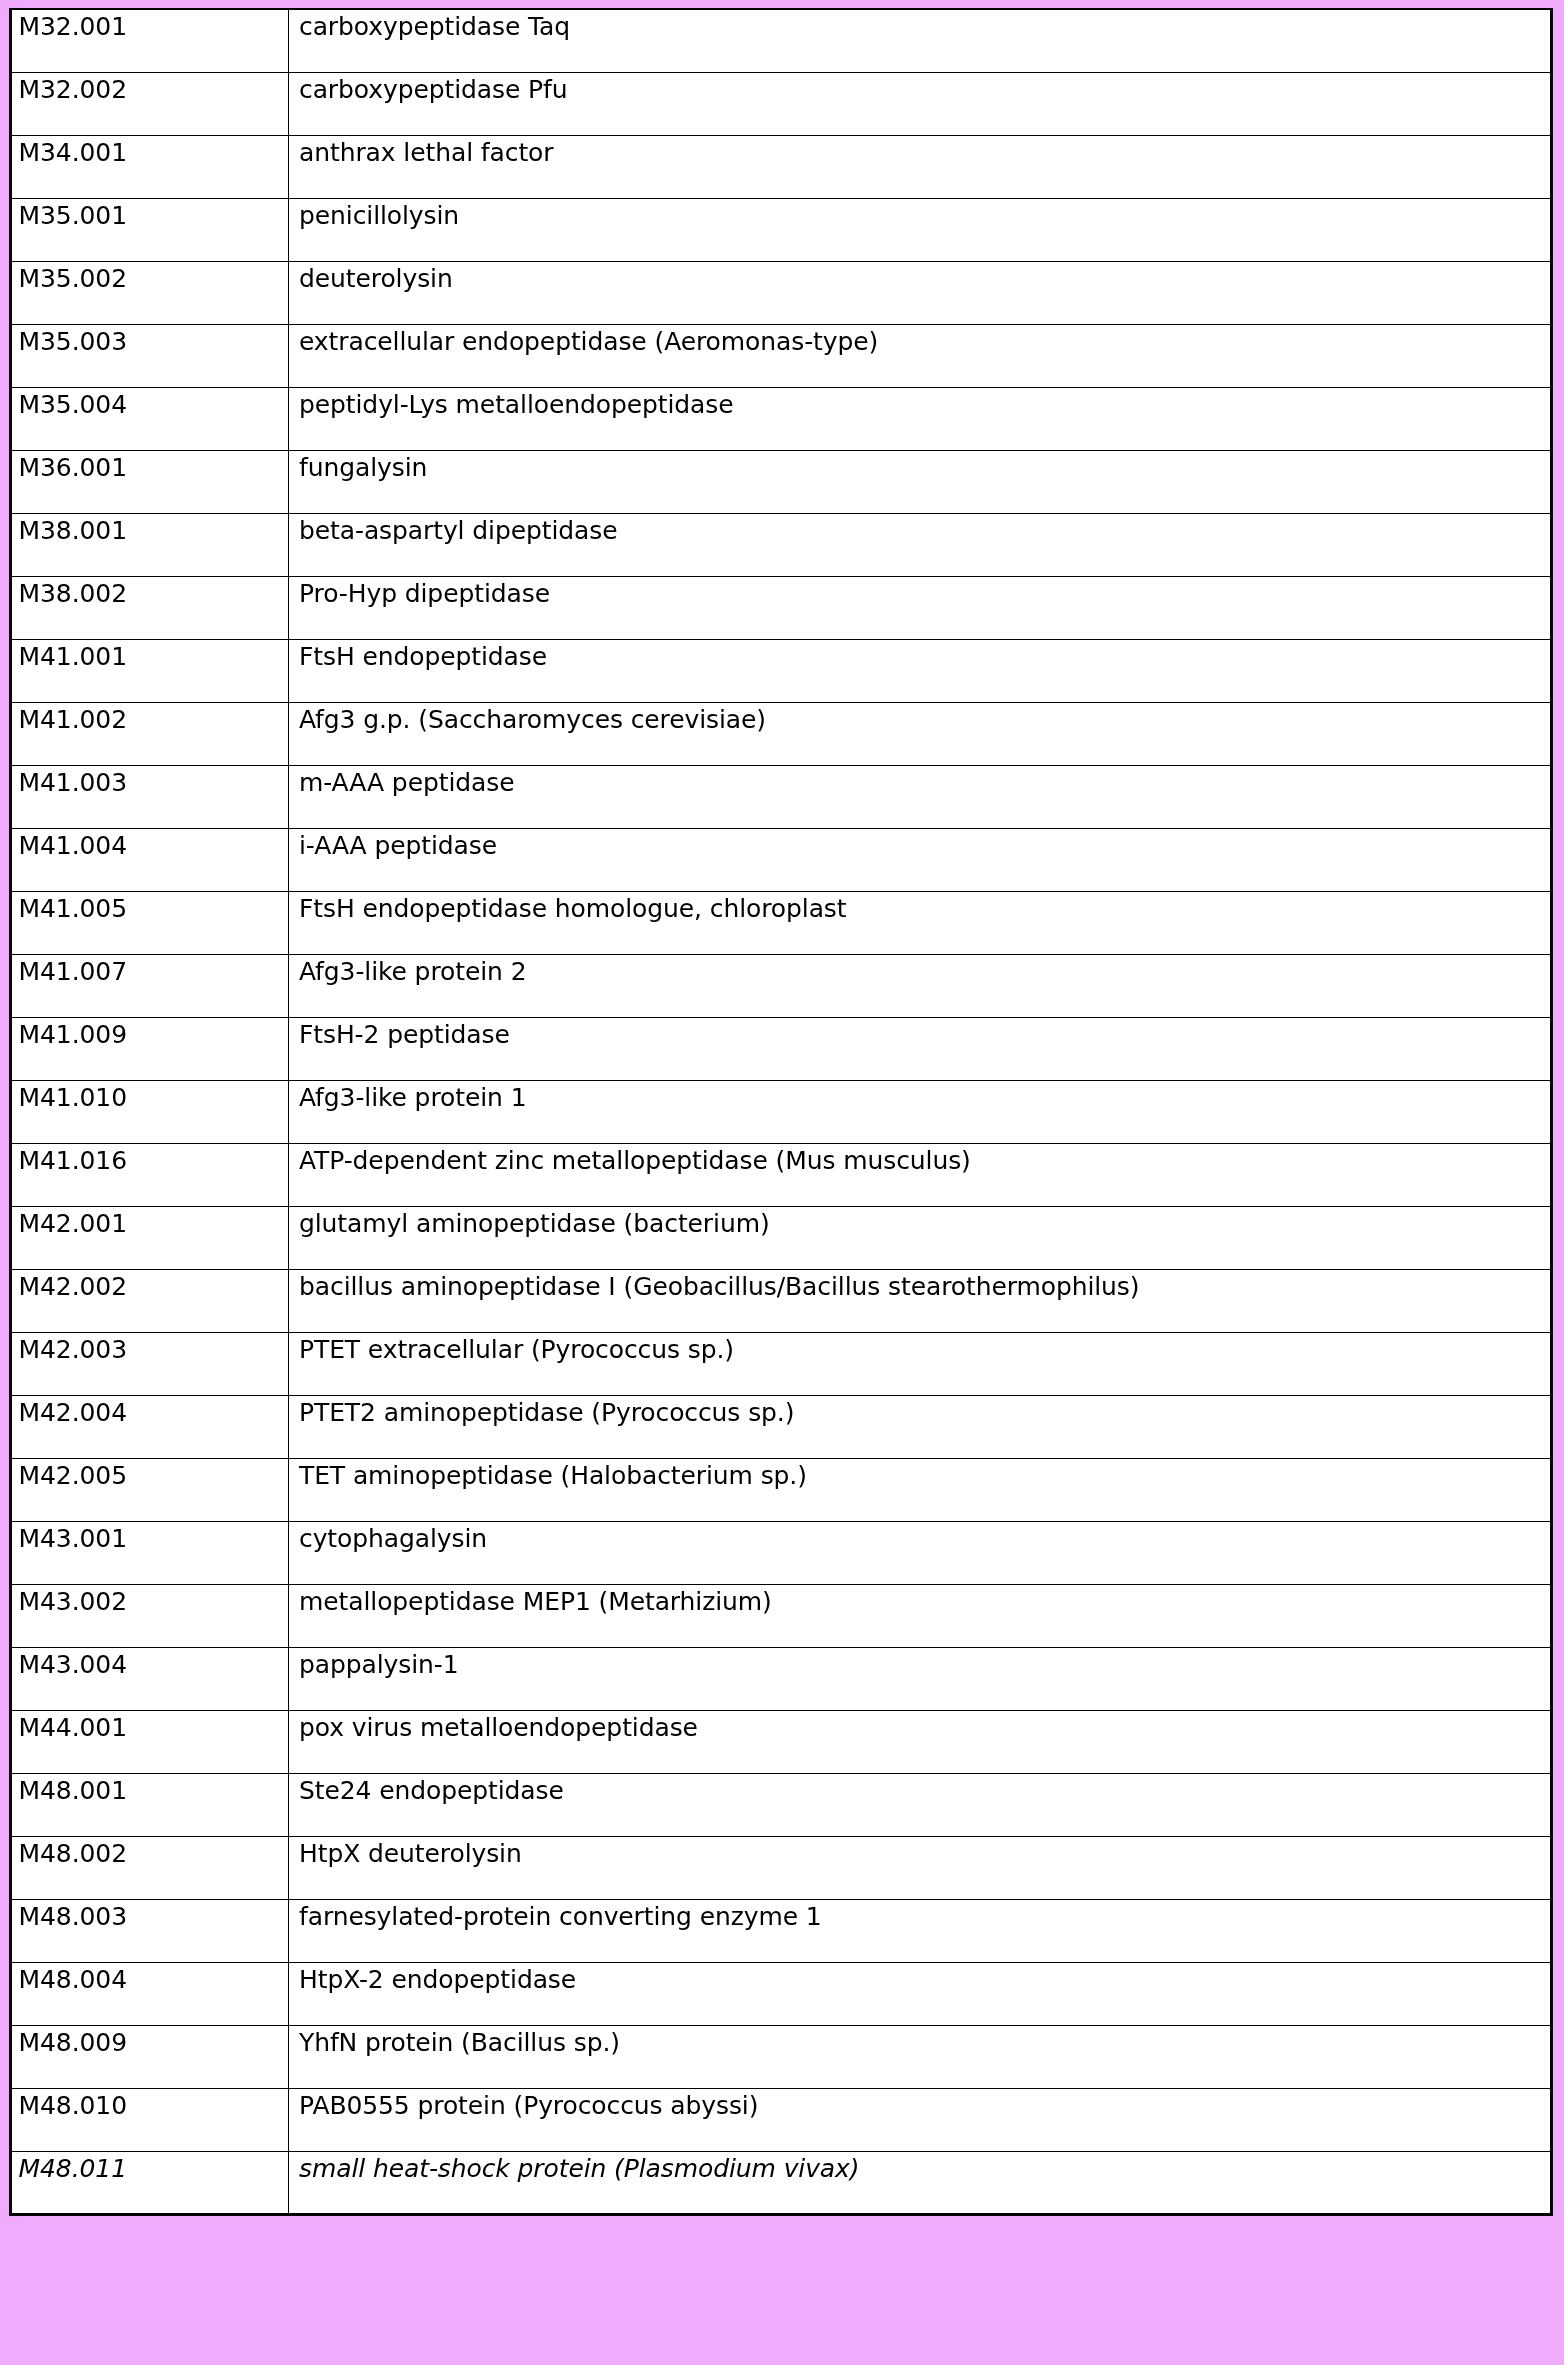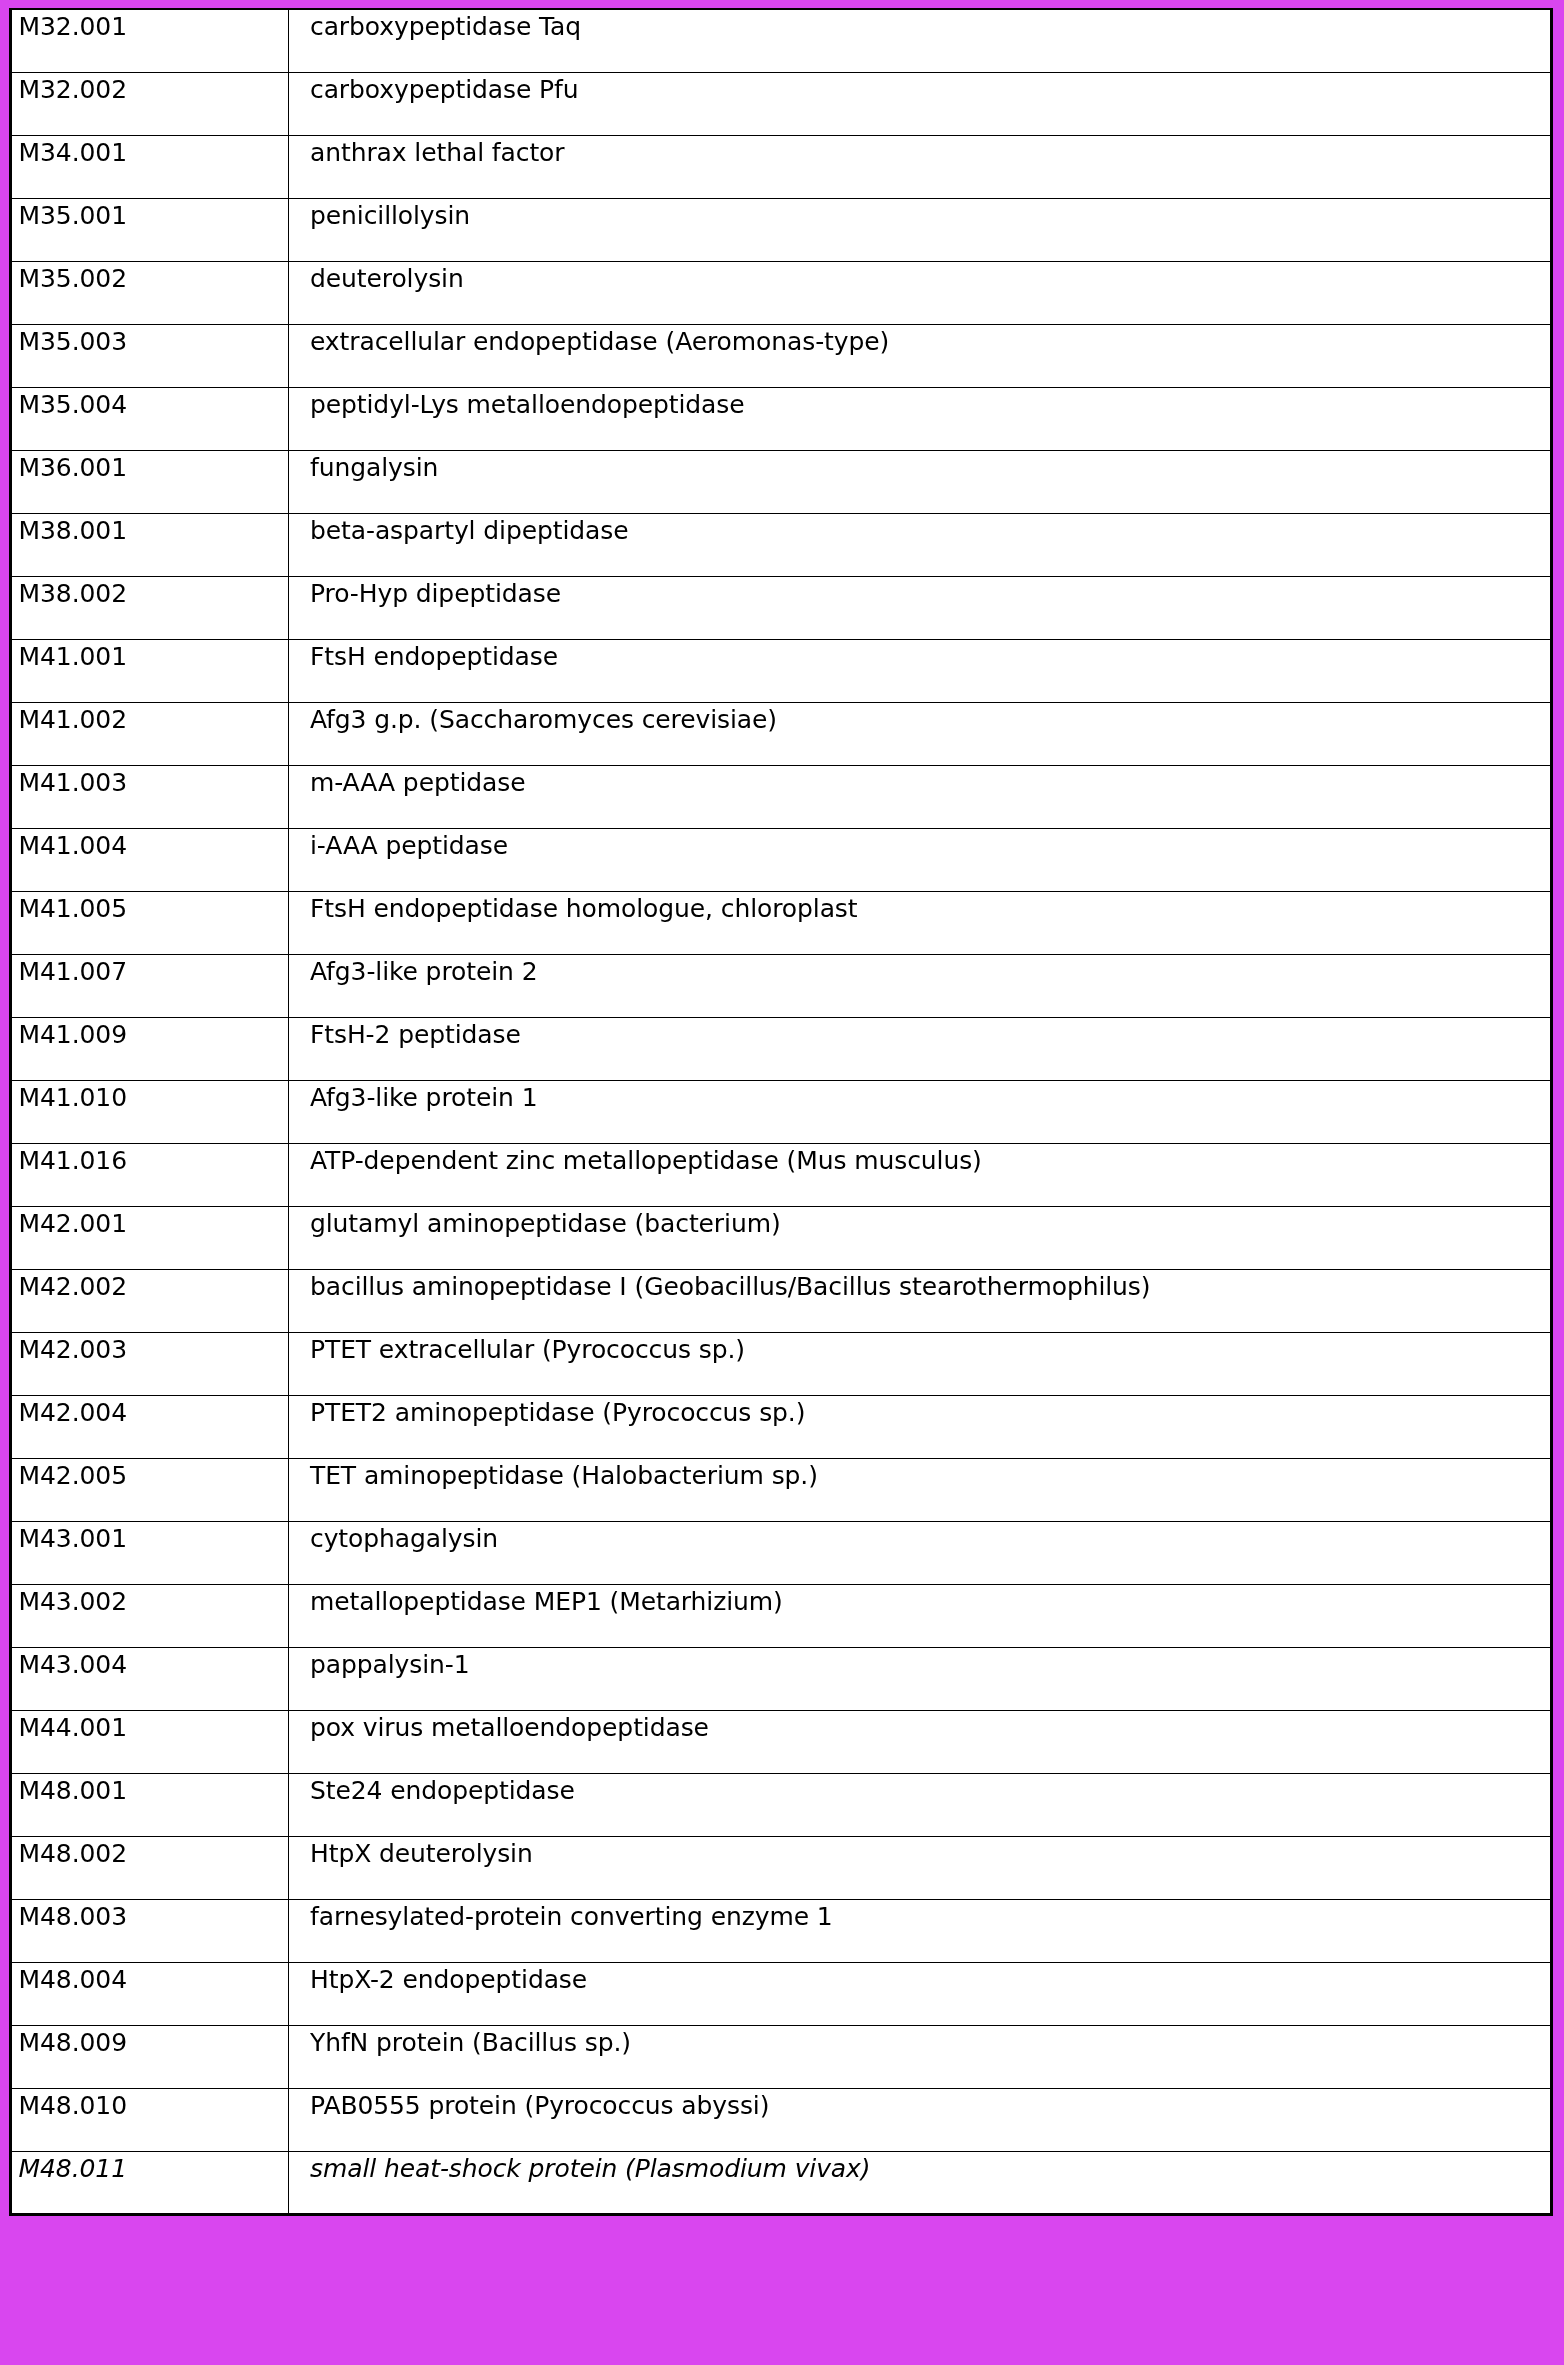--- a/index.html
+++ b/index.html
@@ -12,21 +12,21 @@
     width: 1564px;
     height: 2366px;
     font-family: "DejaVu Sans", "Liberation Sans", sans-serif;
     color: #000000;
     overflow: hidden;
   }
   #page {
     position: relative;
     width: 1564px;
     height: 2366px;
-    background: #d946ef;
+    background: #f0abfc;
   }
   #peptidase-table {
     position: absolute;
     left: 9px;
     top: 8.2px;
     width: 1541px;
     border-collapse: collapse;
     table-layout: fixed;
   }
   #peptidase-table col.col-id { width: 278px; }
@@ -40,21 +40,21 @@
     line-height: 1.04;
     letter-spacing: -0.1px;
     white-space: nowrap;
     overflow: visible;
     background: #ffffff;
   }
   #peptidase-table td.cell-id {
     border-right-width: 1.6px;
   }
   #peptidase-table td.cell-name {
-    padding-left: 21px;
+    padding-left: 10px;
   }
   #peptidase-table tr:first-child td { border-top-width: 2.5px; }
   #peptidase-table tr:last-child td { border-bottom-width: 3.3px; font-style: italic; }
   #peptidase-table td.cell-id { border-left-width: 3.3px; }
   #peptidase-table td.cell-name { border-right-width: 3.3px; }
   .cell-text {
     display: block;
     padding-top: 4.1px;
   }
 </style>

